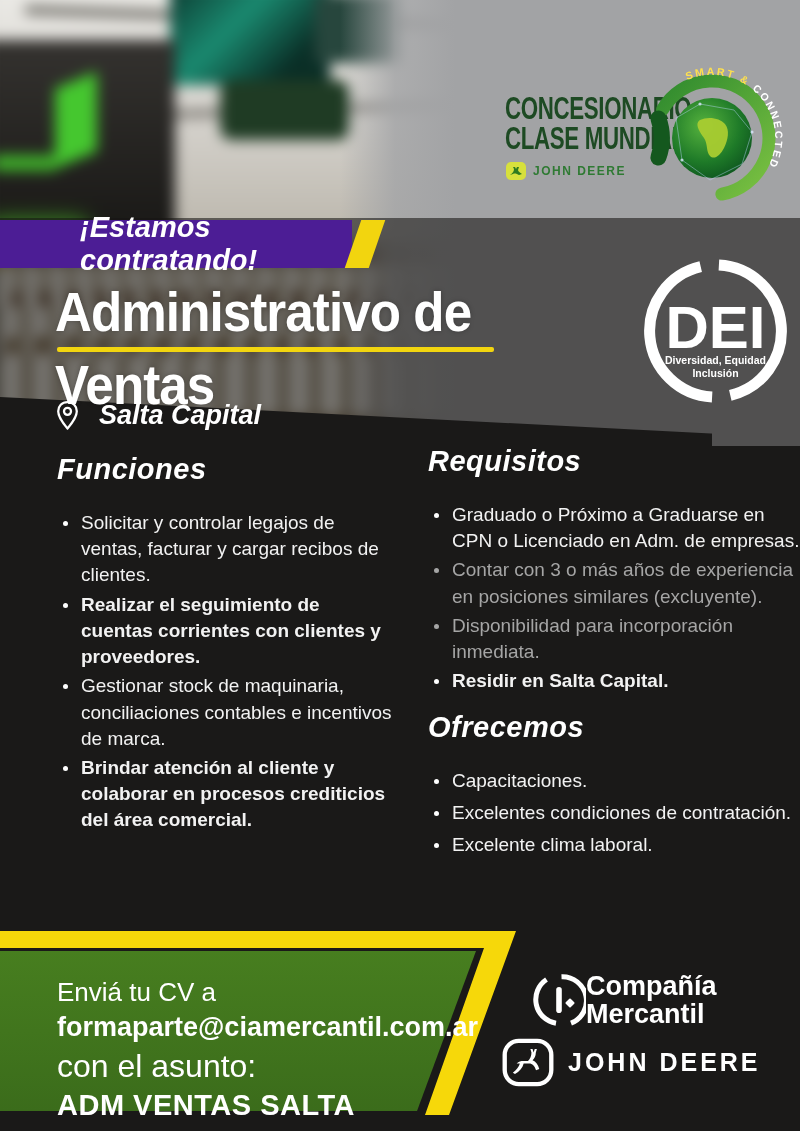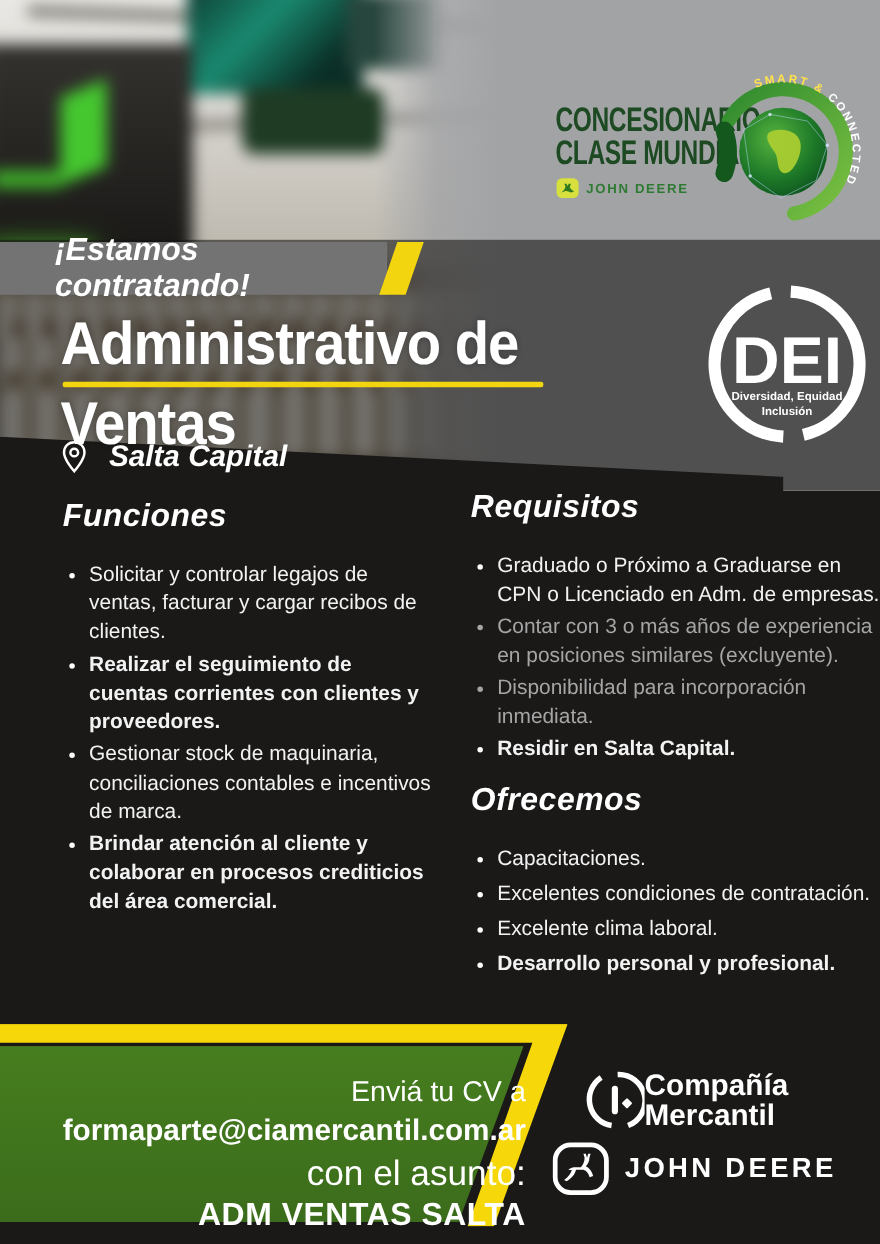--- a/index.html
+++ b/index.html
@@ -44,22 +44,22 @@
 
   
   .dealer{position:absolute;left:505px;top:94px;z-index:4;color:#1d4a23;}
   .dealer-l{font-weight:700;font-size:31px;line-height:.98;letter-spacing:-.5px;
     transform:scaleX(.72);transform-origin:left top;white-space:nowrap;}
   .dealer-jd{display:flex;align-items:center;gap:6px;margin-top:6px;}
   .dealer-jd-text{font-weight:700;font-size:12px;letter-spacing:1.5px;color:#2f7a33;}
   .globe{position:absolute;left:630px;top:60px;width:165px;height:162px;z-index:4;}
 
   
-  .banner{position:absolute;left:0;top:220px;width:352px;height:48px;background:#737373;z-index:5;
-    display:flex;align-items:center;padding-left:50px;box-sizing:border-box;}
+  .banner{position:absolute;left:0;top:220px;width:352px;height:48px;background:#4c1d95;z-index:5;
+    display:flex;align-items:center;padding-left:80px;box-sizing:border-box;}
   .banner-text{color:#fff;font-style:italic;font-weight:700;font-size:29px;letter-spacing:0;}
   .banner-slash{position:absolute;left:353px;top:220px;width:24px;height:48px;background:#f2d50f;
     transform:skewX(-19deg);transform-origin:center;z-index:5;}
 
   
   .titleblk{position:absolute;left:55px;top:285px;z-index:5;color:#fff;}
   .title-line{font-weight:700;font-size:55px;line-height:1.0;letter-spacing:-1px;
     transform:scaleX(.93);transform-origin:left top;white-space:nowrap;text-shadow:0 0 6px rgba(0,0,0,.25);}
   .title-underline{width:437px;height:5px;background:#f2d50f;margin:7px 0 6px 2px;border-radius:2px;}
   .location{position:absolute;left:56px;top:400px;z-index:6;display:flex;align-items:center;gap:20px;color:#fff;}
@@ -82,21 +82,21 @@
   .blist li.dim{color:#a5a5a5;}
   .blist li.dim::before{background:#a5a5a5;}
   .blist.spread li{margin-bottom:6px;}
 
   
   .footer-yellow{position:absolute;left:0;top:931px;width:520px;height:184px;background:#f6d80a;z-index:4;
     clip-path:polygon(0 0,516px 0,449px 184px,425px 184px,484px 17px,0 17px);}
   .footer-green{position:absolute;left:0;top:951px;width:490px;height:160px;z-index:4;
     background:linear-gradient(180deg,#477e1f,#3b6c1b);
     clip-path:polygon(0 0,476px 0,417px 160px,0 160px);}
-  .footer-text{position:absolute;left:57px;top:977px;z-index:5;color:#fff;text-align:right;}
+  .footer-text{position:absolute;left:57px;top:977px;z-index:5;color:#fff;}
   .ft-l1{font-size:26px;margin-bottom:4px;}
   .ft-email{font-size:27px;font-weight:700;margin-bottom:5px;}
   .ft-l2{font-size:32px;margin-bottom:4px;}
   .ft-subject{font-size:29px;font-weight:700;letter-spacing:.5px;}
 
   .cm-logo{position:absolute;left:532px;top:972px;z-index:5;display:flex;align-items:center;color:#fff;}
   .cm-name{font-weight:700;font-size:27px;line-height:1.05;}
   .jd-logo{position:absolute;left:502px;top:1038px;z-index:5;display:flex;align-items:center;gap:14px;color:#fff;}
   .jd-name{font-weight:700;font-size:25px;letter-spacing:3px;}
 </style>
@@ -214,21 +214,20 @@
         <li>Graduado o Próximo a Graduarse en CPN o Licenciado en Adm. de empresas.</li>
         <li class="dim">Contar con 3 o más años de experiencia en posiciones similares (excluyente).</li>
         <li class="dim">Disponibilidad para incorporación inmediata.</li>
         <li class="bold">Residir en Salta Capital.</li>
       </ul>
       <h2 class="sec-h sec-h2">Ofrecemos</h2>
       <ul class="blist spread">
         <li>Capacitaciones.</li>
         <li>Excelentes condiciones de contratación.</li>
         <li>Excelente clima laboral.</li>
-        <li class="bold">Desarrollo personal y profesional.</li>
       </ul>
     </div>
   </div>
 
   <div class="footer-yellow"></div>
   <div class="footer-green"></div>
   <div class="footer-text">
     <div class="ft-l1">Enviá tu CV a</div>
     <div class="ft-email">formaparte@ciamercantil.com.ar</div>
     <div class="ft-l2">con el asunto:</div>

